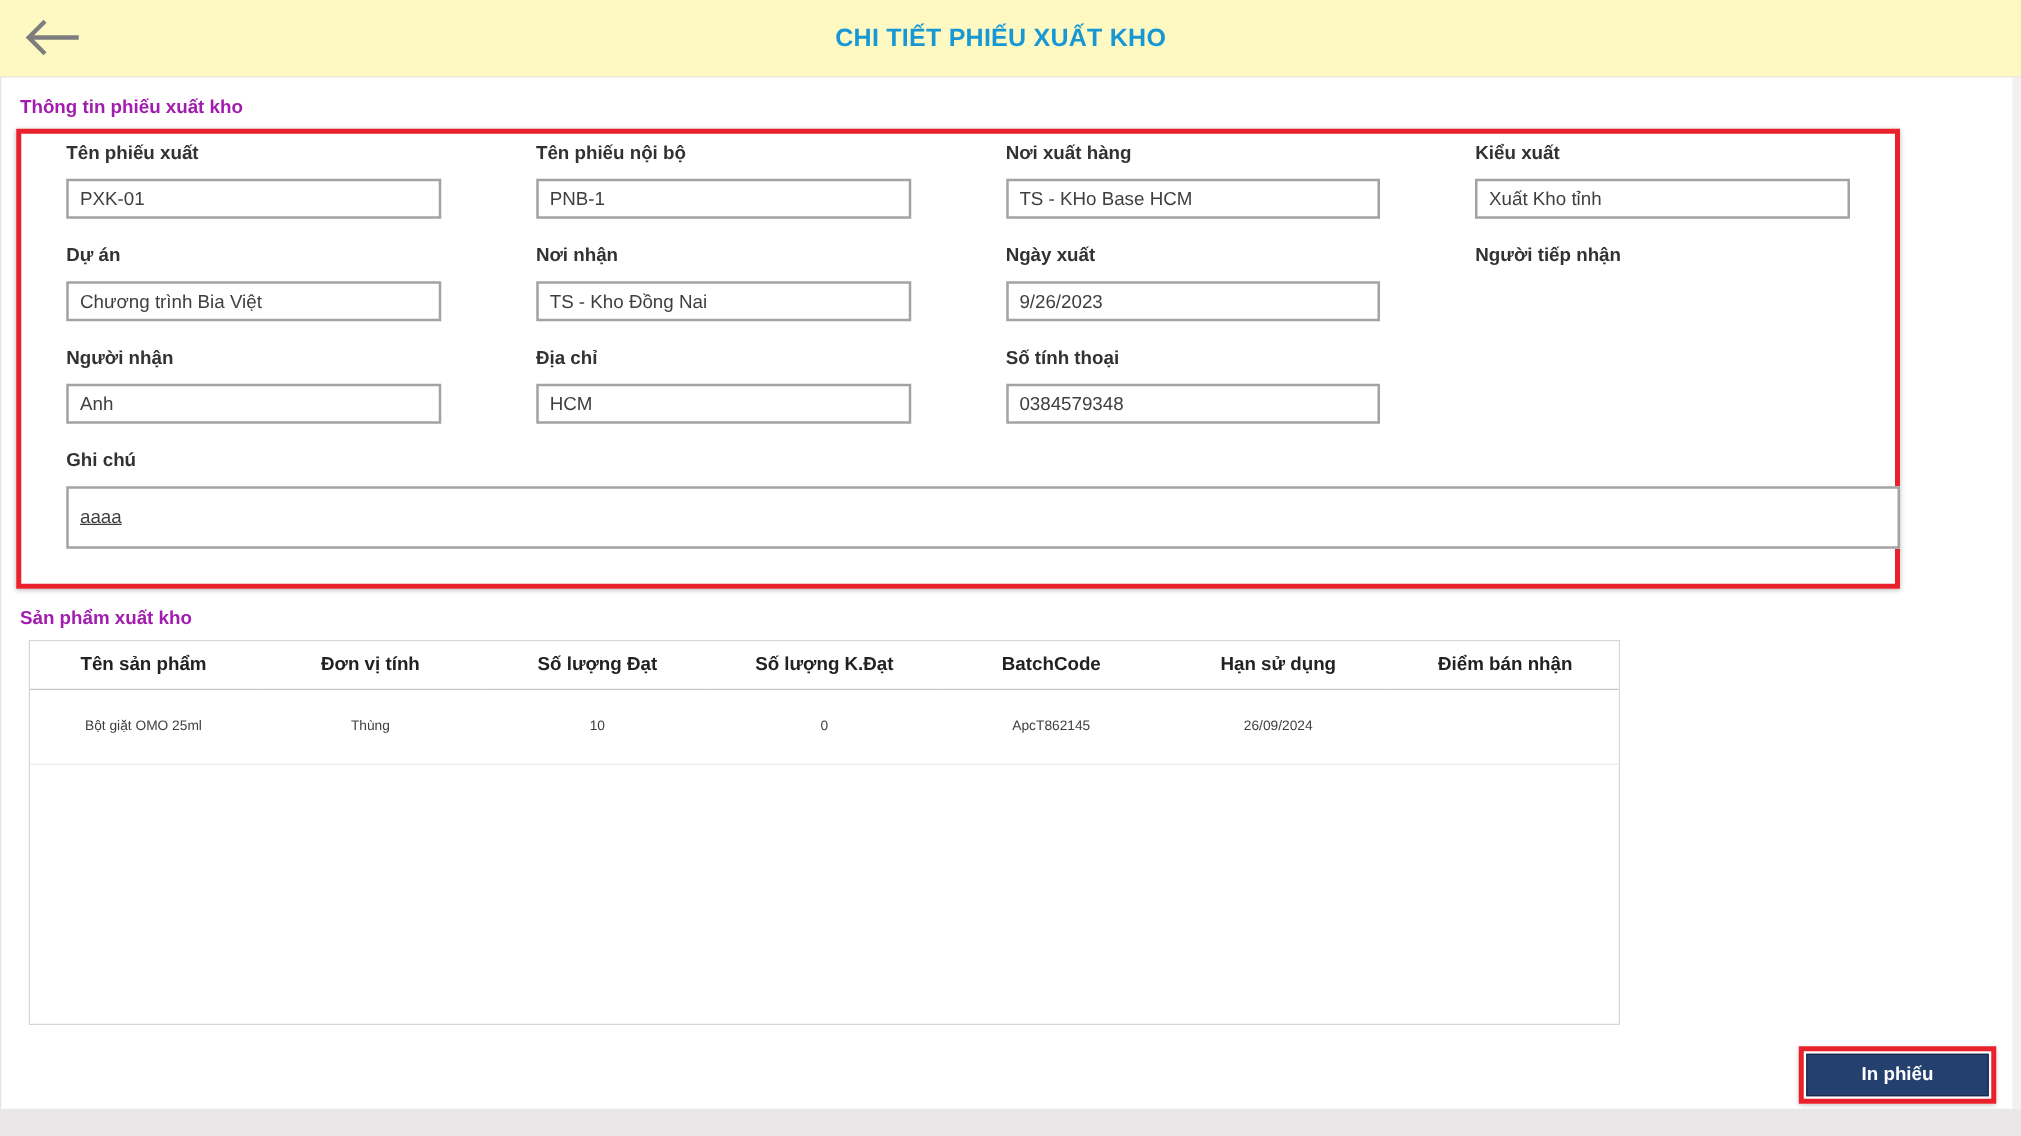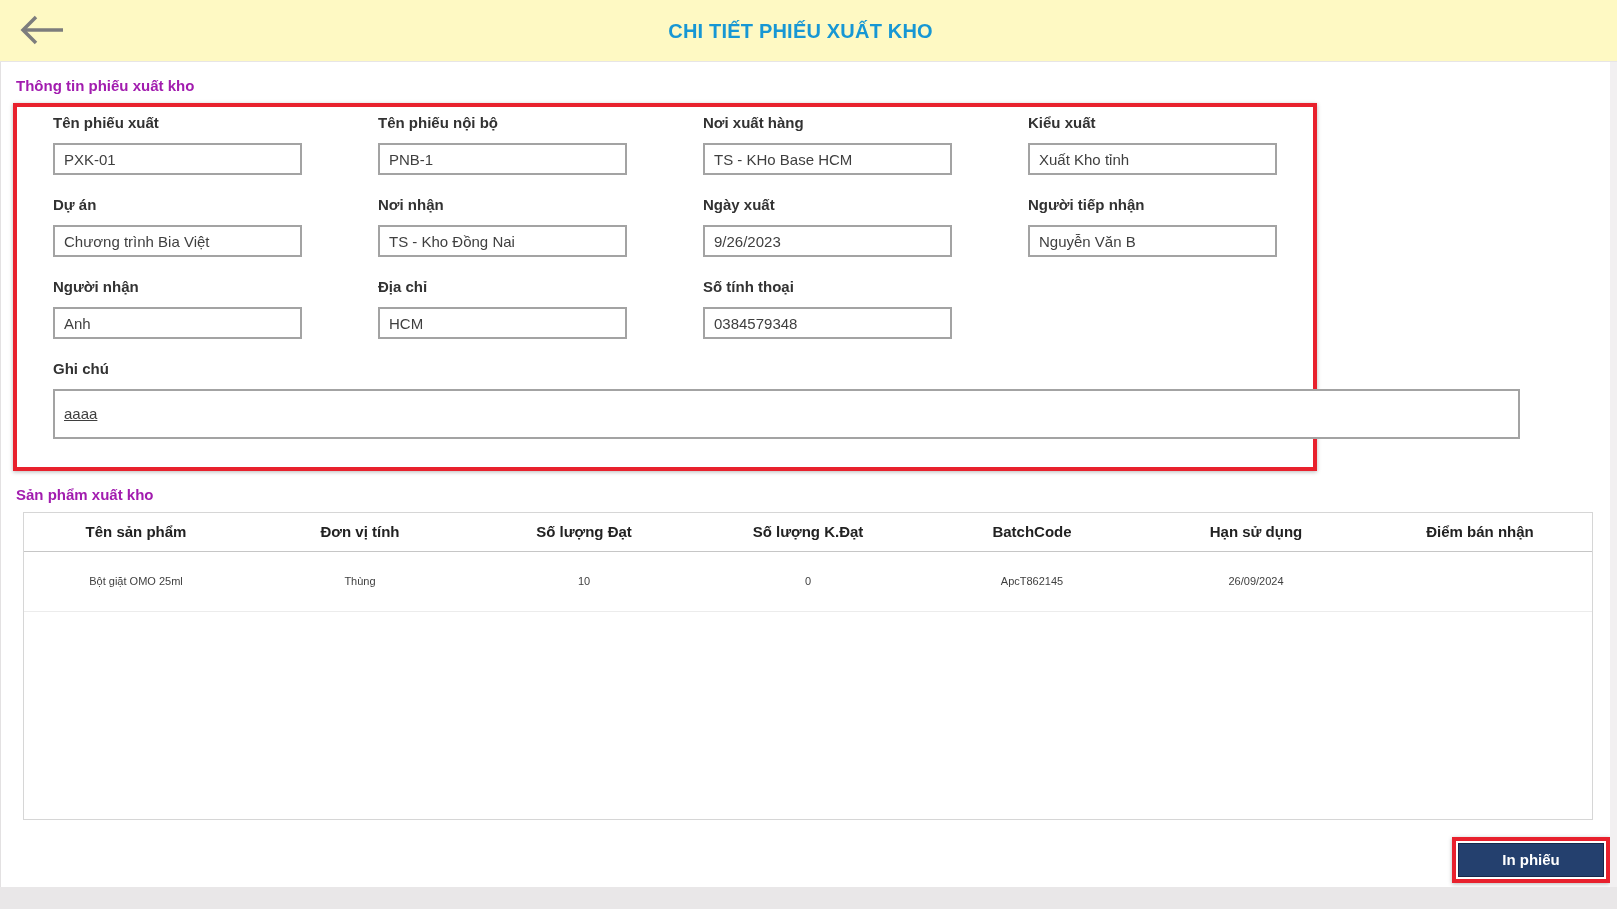--- a/index.html
+++ b/index.html
@@ -42,21 +42,21 @@
   .section-title {
     font-size: 15px;
     font-weight: 700;
     color: #a21caf;
     margin-top: 15px;
     margin-bottom: 9px;
   }
 
   
   .form-panel {
-    width: 1304px;
+    width: 1507px;
     margin-left: -3px;
     border: 4px solid #e8212d;
     box-shadow: 0 1px 4px rgba(0,0,0,0.28);
     background: #ffffff;
     padding: 6px 36px 28px 36px;
   }
   .form-grid {
     display: grid;
     grid-template-columns: repeat(4, 1fr);
     column-gap: 76px;
@@ -90,21 +90,21 @@
     background: #ffffff;
     font-size: 15px;
     color: #3f3f3f;
     padding: 14px 9px 0 9px;
     text-decoration: underline;
   }
 
   
   .table-wrap {
     margin-left: 7px;
-    width: 1570px;
+    width: 1273px;
     height: 308px;
     border: 1px solid #d6d6d6;
     background: #ffffff;
     overflow: hidden;
   }
   table.products {
     width: 100%;
     border-collapse: collapse;
     table-layout: fixed;
   }
@@ -125,21 +125,21 @@
     text-align: center;
     vertical-align: middle;
     border-bottom: 1px solid #ececec;
     background: #ffffff;
   }
 
   
   .footer-bar {
     display: flex;
     justify-content: flex-end;
-    padding-right: 7px;
+    padding-right: 20px;
     margin-top: 17px;
   }
   .btn-annotation {
     border: 4px solid #e8212d;
     box-shadow: 0 1px 4px rgba(0,0,0,0.28);
     padding: 2px;
     background: #ffffff;
   }
   .print-btn {
     display: block;
@@ -229,21 +229,20 @@
         <input class="field-input" readonly="" value="TS - Kho Đồng Nai" style="">
       </div>
 
       <div class="field">
         <span class="field-label">Ngày xuất</span>
         <input class="field-input" readonly="" value="9/26/2023" style="">
       </div>
 
       <div class="field">
         <span class="field-label">Người tiếp nhận</span>
-        <input class="field-input" readonly="" value="Nguyễn Văn B" style="">
       </div>
 
       <div class="field">
         <span class="field-label">Người nhận</span>
         <input class="field-input" readonly="" value="Anh" style="">
       </div>
 
       <div class="field">
         <span class="field-label">Địa chỉ</span>
         <input class="field-input" readonly="" value="HCM" style="">

